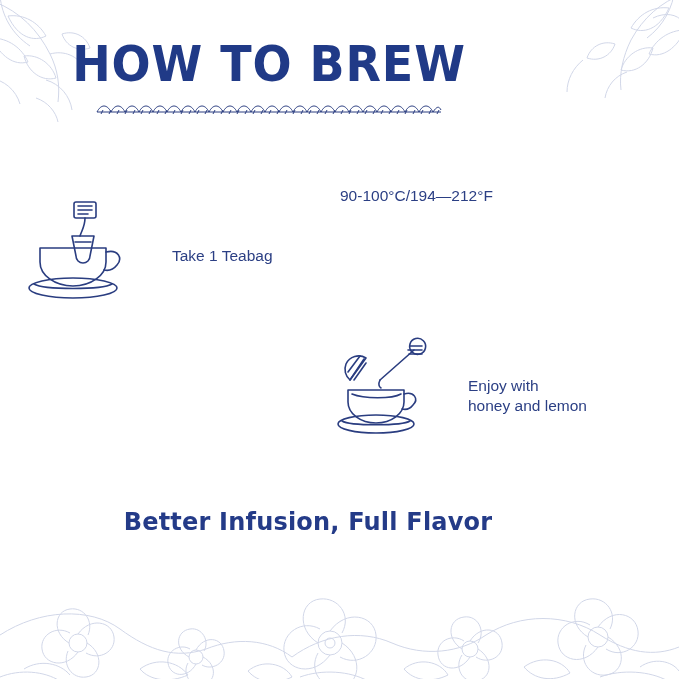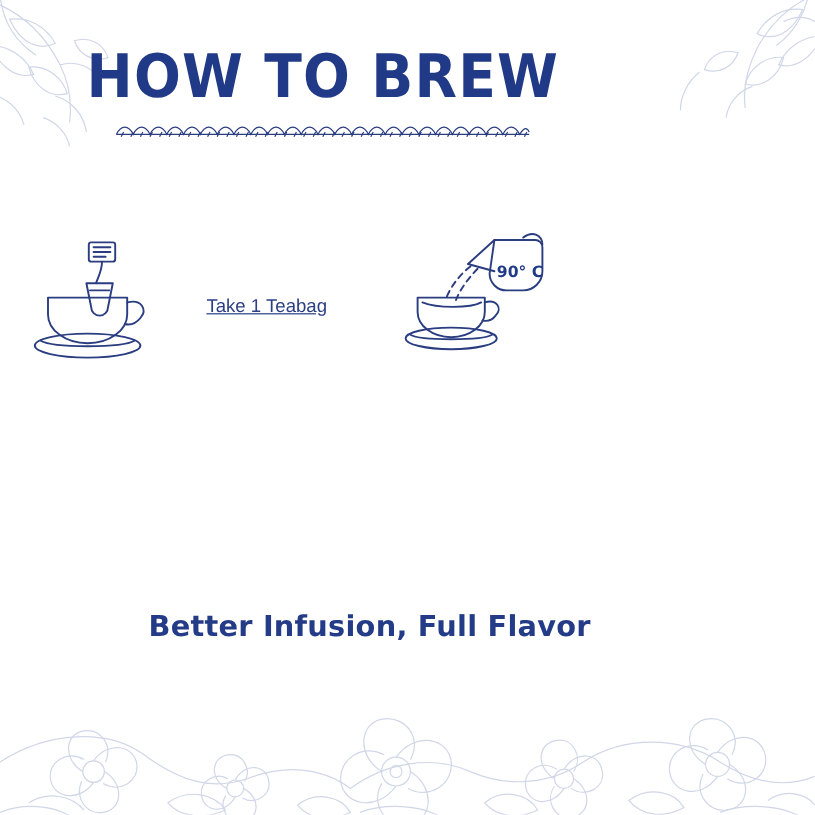--- a/index.html
+++ b/index.html
@@ -76,21 +76,21 @@
     flex: 0 0 130px;
     position: relative;
   }
   .step-label {
     font-size: 15.5px;
     line-height: 1.28;
     color: #2b3f84;
     white-space: pre-line;
   }
 
-  #step-1 { left: 18px;  top: 10px;  width: 310px; text-decoration: underline; }
+  #step-1 { left: 18px;  top: 10px;  width: 310px; }
   #step-2 { left: 328px; top: 0px;   width: 340px; }
   #step-3 { left: 18px;  top: 150px; width: 310px; }
   #step-4 { left: 328px; top: 150px; width: 340px; }
 
   #step-1 .step-label { margin-left: 24px; }
   #step-2 .step-label { margin-left: 12px; }
   #step-3 .step-label { margin-left: 12px; }
   #step-4 .step-label { margin-left: 10px; }
 
   .temp-badge {
@@ -242,41 +242,46 @@
           <path d="M88 56 c12 -3 17 6 11 13 c-4 5 -9 6 -13 5"></path>
 
           <ellipse cx="55" cy="92" rx="44" ry="10"></ellipse>
           <path d="M16 88 c10 6 68 6 78 0"></path>
         </svg>
       </div>
       <div class="step-label">Take 1 Teabag</div>
     </div>
 
     <div class="step" id="step-2">
+      <div class="step-label">90-100°C/194—212°F</div>
+    </div>
+
+
+    <div class="step" id="step-4">
       <div class="step-icon">
         <svg width="130" height="120" viewBox="0 0 130 120" fill="none" stroke="#2a3d80" stroke-width="1.6" stroke-linecap="round" stroke-linejoin="round">
 
-          <path d="M84 14 h34 a6 6 0 0 1 6 6 v20 a16 16 0 0 1 -16 16 h-14 a14 14 0 0 1 -14 -14 Z"></path>
-          <path d="M84 14 L62 34 L84 40"></path>
-          <path d="M108 12 c8 -6 16 -2 16 6"></path>
-
-          <path d="M64 36 C56 42 48 52 44 62" stroke-dasharray="5 4"></path>
-          <path d="M70 38 C62 46 55 56 52 64" stroke-dasharray="5 4"></path>
-
-          <path d="M20 62 h56 v12 a28 21 0 0 1 -56 0Z"></path>
-          <path d="M76 66 c10 -3 15 5 9 11 c-3 4 -7 5 -11 4"></path>
-
-          <path d="M24 66 c12 5 40 5 49 0"></path>
-
-          <ellipse cx="48" cy="96" rx="38" ry="9"></ellipse>
-          <path d="M14 93 c8 5 60 5 68 0"></path>
+          <path d="M18 28 a14 14 0 0 1 20 -6 L22 44 a14 14 0 0 1 -4 -16Z"></path>
+          <path d="M22 44 L36 23 M20 36 L32 20 M26 44 L38 27"></path>
+
+          <path d="M52 44 L86 14"></path>
+          <path d="M82 8 a8 8 0 1 1 10 10 a8 8 0 0 1 -10 -10Z"></path>
+          <path d="M80 14 h14 M82 10 h12 M81 18 h13"></path>
+
+          <path d="M52 44 c-2 4 -1 7 1 8"></path>
+
+          <path d="M20 54 h56 v12 a28 21 0 0 1 -56 0Z"></path>
+          <path d="M76 58 c10 -3 15 5 9 11 c-3 4 -7 5 -11 4"></path>
+          <path d="M24 58 c12 5 40 5 49 0"></path>
+
+          <ellipse cx="48" cy="88" rx="38" ry="9"></ellipse>
+          <path d="M14 85 c8 5 60 5 68 0"></path>
         </svg>
-        <div class="temp-badge">90° C</div>
       </div>
-    </div>
-
-
+      <div class="step-label">Enjoy with
+honey and lemon</div>
+    </div>
 
   </div>
 
   <div id="tagline">Better Infusion, Full Flavor</div>
 
 </div>
 
 </body></html>

